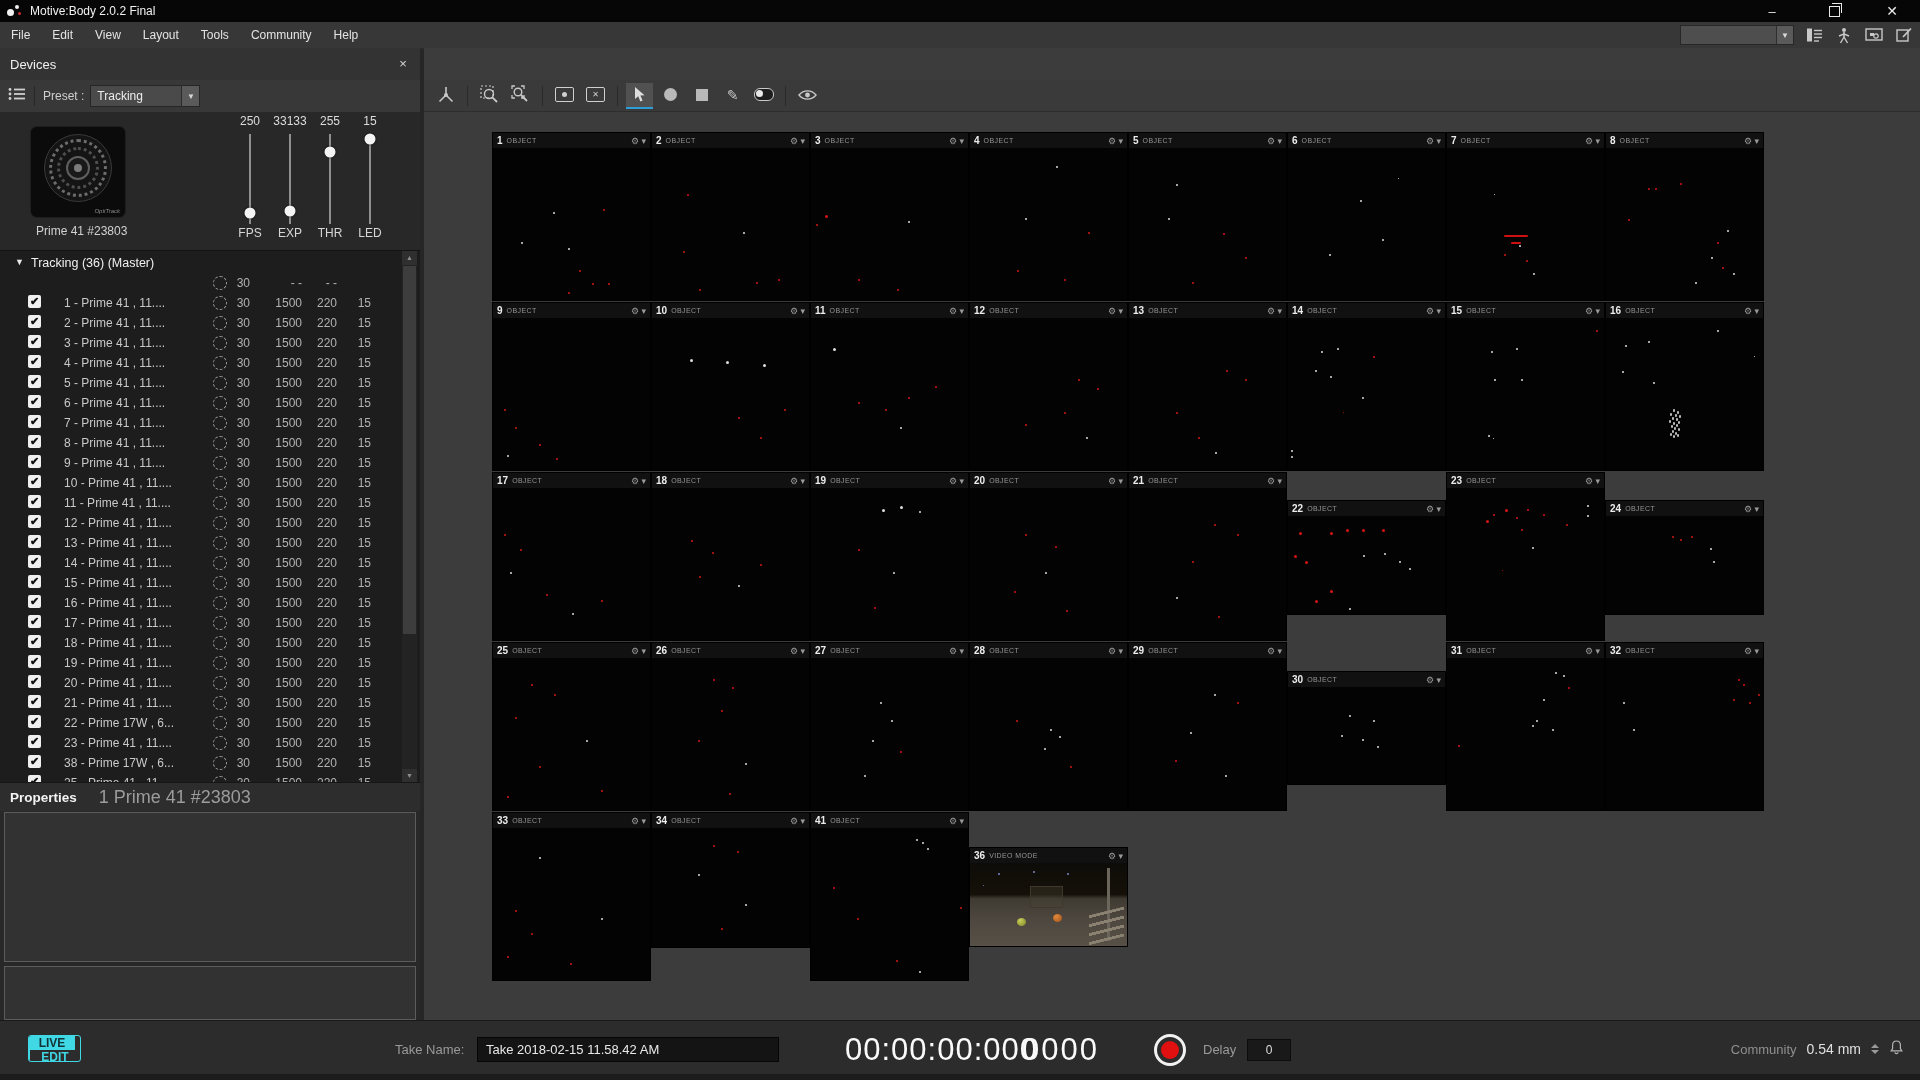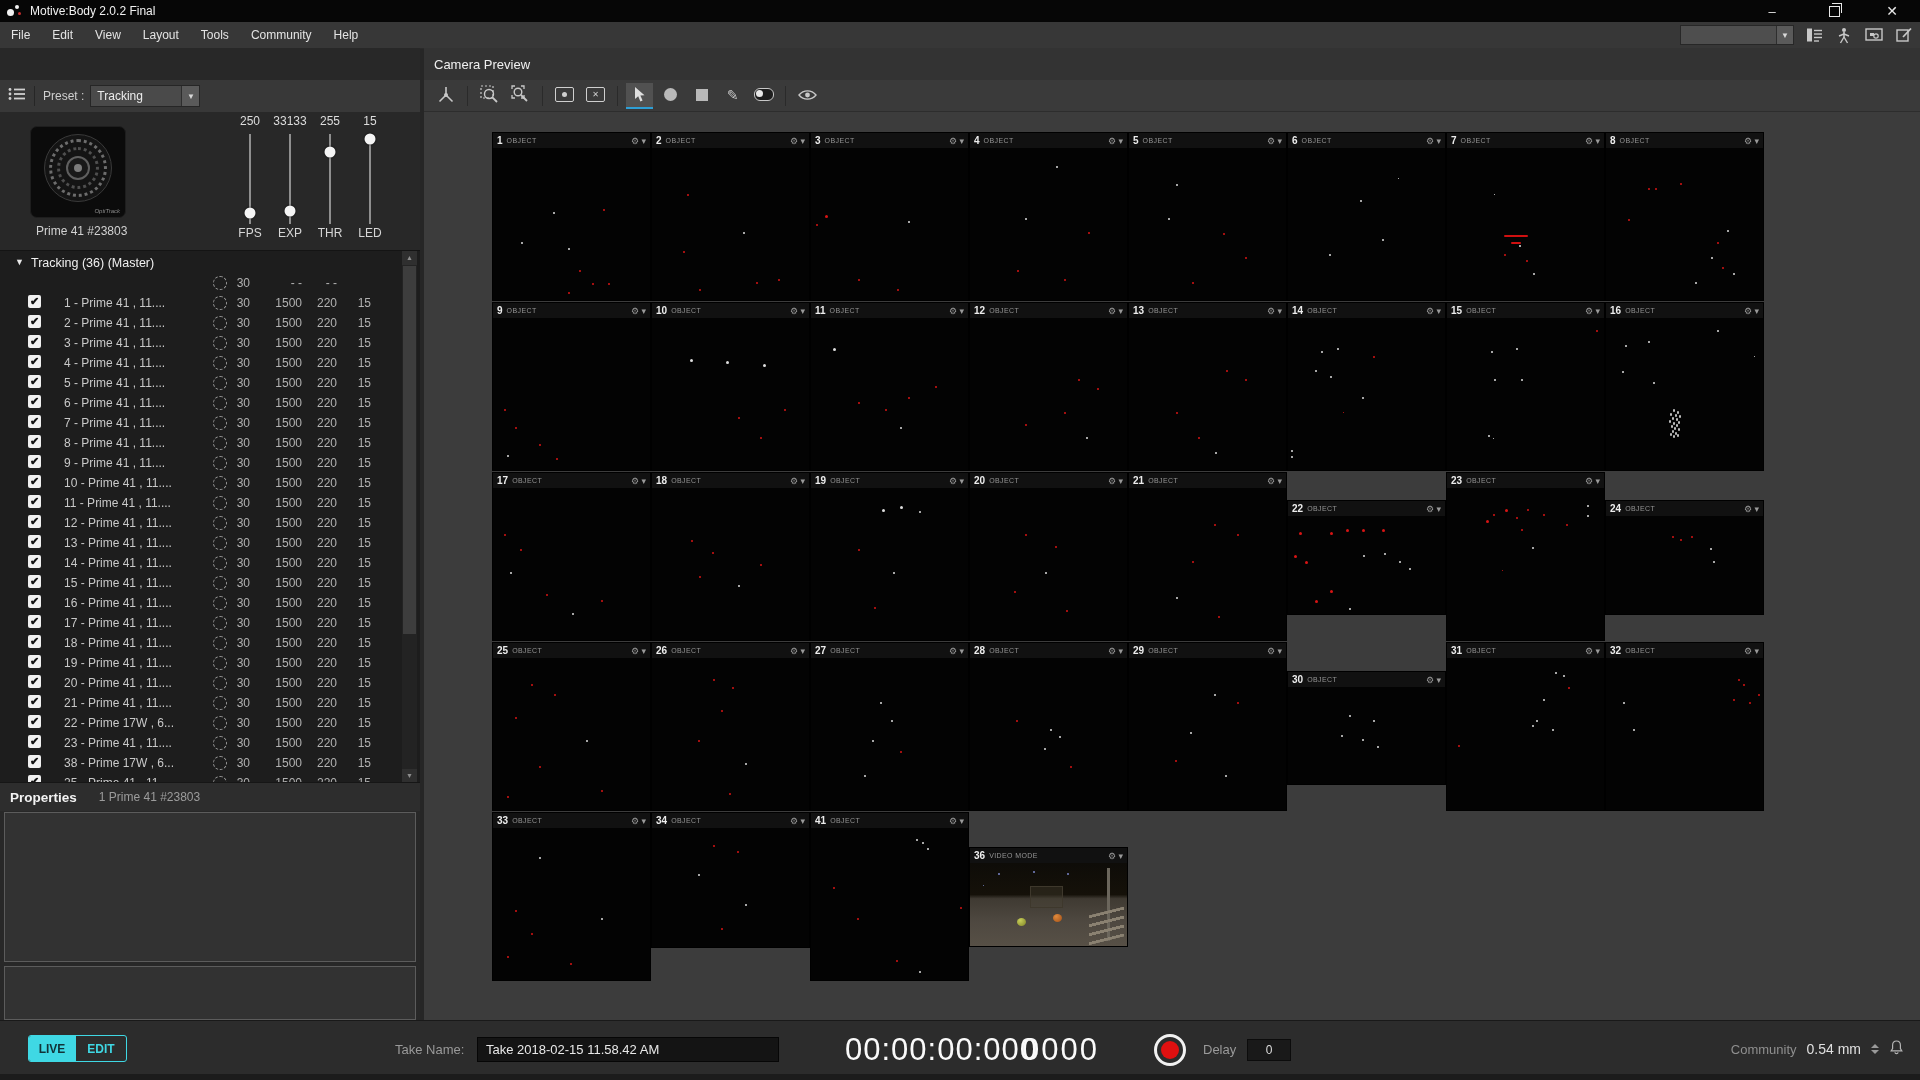--- a/index.html
+++ b/index.html
@@ -70,21 +70,21 @@
   .dl-ret{position:absolute;left:213px;top:4px;width:12px;height:12px;border:1px dashed #9a9a9a;border-radius:50%;}
   .dl-num{position:absolute;top:4px;font-size:12px;color:#b2b2b2;text-align:right;}
   .dl-fps{left:222px;width:28px;} .dl-exp{left:258px;width:44px;} .dl-thr{left:306px;width:31px;} .dl-led{left:344px;width:27px;}
   .vscroll{position:absolute;right:3px;top:0;width:15px;height:532px;background:#232323;}
   .vscroll .arr{position:absolute;left:0;width:15px;height:14px;background:#2f2f2f;color:#8d8d8d;font-size:7px;text-align:center;line-height:14px;}
   .vscroll .thumb{position:absolute;left:1px;top:15px;width:13px;height:368px;background:#3d3d3d;}
 
   
   .prop-head{position:absolute;left:0;top:734px;width:420px;height:28px;background:#2d2d2d;border-top:1px solid #161616;display:flex;align-items:center;}
   .prop-title{font-size:13.5px;font-weight:bold;color:#f2f2f2;margin-left:10px;}
-  .prop-sub{font-size:12px;color:#9c9c9c;margin-left:22px;}
+  .prop-sub{font-size:18px;color:#9c9c9c;margin-left:22px;}
   .prop-box{position:absolute;left:4px;width:410px;background:#323232;border:1px solid #5c5c5c;}
   .prop-box1{top:764px;height:148px;}
   .prop-box2{top:918px;height:52px;}
 
   
   .preview-panel{position:absolute;left:424px;top:48px;width:1496px;height:972px;background:#3c3c3c;}
   .pv-toolbar{position:absolute;left:0;top:32px;width:100%;height:32px;background:#3a3a3a;border-bottom:1px solid #2d2d2d;display:flex;align-items:center;padding-left:6px;box-sizing:border-box;}
   .tool{width:27px;height:26px;display:flex;align-items:center;justify-content:center;margin:0 2px;border-bottom:2px solid transparent;box-sizing:border-box;}
   .tool.active{background:#515151;border-bottom:2px solid #2e9fd6;}
   .tsep{width:1px;height:20px;background:#2a2a2a;margin:0 6px;}
@@ -113,21 +113,21 @@
   .vrack{position:absolute;left:38%;top:28%;width:20%;height:24%;border:1px solid #3e382c;background:rgba(74,68,54,.35);}
   .vpole{position:absolute;right:11%;top:6%;width:3px;height:88%;background:#6b665c;}
   .vsteps{position:absolute;right:2%;bottom:6%;width:22%;height:36%;background:repeating-linear-gradient(180deg,#8a8171 0 3px,rgba(0,0,0,0) 3px 9px);transform:skewY(-14deg);}
   .vball{position:absolute;width:9px;height:8px;border-radius:50%;}
   .vb1{left:30%;top:66%;background:radial-gradient(circle at 35% 30%,#c9cf5a,#7e8426);}
   .vb2{left:53%;top:62%;background:radial-gradient(circle at 35% 30%,#e08a3c,#a24f16);}
 
   
   .bottombar{position:absolute;left:0;top:1020px;width:1920px;height:60px;background:#2c2c2c;border-top:1px solid #191919;}
   .bottom-edge{position:absolute;left:0;bottom:0;width:100%;height:7px;background:#1c1c1c;}
-  .liveedit{position:absolute;left:28px;top:14px;height:25px;border:1px solid #3fd8e4;border-radius:3px;display:flex;overflow:hidden;}
+  .liveedit{position:absolute;left:28px;top:14px;height:25px;border:1px solid #3fd8e4;border-radius:3px;display:flex;overflow:hidden;flex-direction:column;}
   .btn-live{width:46px;background:#3fd8e4;color:#123237;font-size:12px;font-weight:bold;display:flex;align-items:center;justify-content:center;}
   .btn-edit{width:50px;background:transparent;color:#3fd8e4;font-size:12px;font-weight:bold;display:flex;align-items:center;justify-content:center;border-left:1px solid #3fd8e4;}
   .take-label{position:absolute;left:395px;top:21px;font-size:13px;color:#9a9a9a;}
   .take-input{position:absolute;left:477px;top:16px;width:292px;height:23px;background:#141414;border:1px solid #060606;color:#e8e8e8;font-size:13px;line-height:23px;padding-left:8px;box-sizing:content-box;}
   .timecode{position:absolute;left:845px;top:11px;font-size:31px;font-weight:300;color:#fafafa;letter-spacing:1px;}
   .framecount{position:absolute;left:1022px;top:11px;font-size:31px;font-weight:300;color:#fafafa;letter-spacing:2px;}
   .recbtn{position:absolute;left:1154px;top:13px;width:32px;height:32px;border-radius:50%;border:3.5px solid #f2f2f2;background:#2c2c2c;box-sizing:border-box;display:flex;align-items:center;justify-content:center;}
   .recbtn i{width:18px;height:18px;border-radius:50%;background:#e01010;}
   .delay-label{position:absolute;left:1203px;top:21px;font-size:13px;color:#9a9a9a;}
   .delay-input{position:absolute;left:1247px;top:18px;width:42px;height:20px;background:#191919;border:1px solid #0c0c0c;color:#dddddd;font-size:12px;text-align:center;line-height:20px;}
@@ -200,20 +200,24 @@
     <span class="qicon">
       <svg width="17" height="16" viewBox="0 0 17 16">
           <rect x="1" y="3" width="11" height="11" fill="none" stroke="#c8c8c8" stroke-width="1.4"></rect>
           <line x1="7" y1="10" x2="15" y2="1.5" stroke="#c8c8c8" stroke-width="1.8"></line>
         </svg>
     </span>
   </div>
 </div>
 
 <div class="devices-panel">
+  <div class="panel-head">
+    <span class="panel-title">Devices</span>
+    <span class="dev-close">×</span>
+  </div>
   <div class="dev-toolbar">
     <span style="margin-left:8px">
       <svg width="18" height="14" viewBox="0 0 18 14">
           <circle cx="2" cy="2.5" r="1.4" fill="#d0d0d0"></circle>
           <circle cx="2" cy="7" r="1.4" fill="#d0d0d0"></circle>
           <circle cx="2" cy="11.5" r="1.4" fill="#d0d0d0"></circle>
           <line x1="6" y1="2.5" x2="17" y2="2.5" stroke="#d0d0d0" stroke-width="1.8"></line>
           <line x1="6" y1="7" x2="17" y2="7" stroke="#d0d0d0" stroke-width="1.8"></line>
           <line x1="6" y1="11.5" x2="17" y2="11.5" stroke="#d0d0d0" stroke-width="1.8"></line>
         </svg>
@@ -512,23 +516,20 @@
 
   <div class="prop-head">
     <span class="prop-title">Properties</span>
     <span class="prop-sub">1 Prime 41 #23803</span>
   </div>
   <div class="prop-box prop-box1"></div>
   <div class="prop-box prop-box2"></div>
 </div>
 
 <div class="preview-panel">
-  <div class="panel-head">
-    <span class="panel-title">Camera Preview</span>
-  </div>
   <div class="pv-toolbar" id="pv-toolbar">
       <div class="tool">
         <svg width="18" height="18" viewBox="0 0 18 18">
           <g stroke="#c8c8c8" stroke-width="1.6">
             <line x1="9" y1="9" x2="9" y2="1"></line>
             <line x1="9" y1="9" x2="2.5" y2="15.5"></line>
             <line x1="9" y1="9" x2="15.5" y2="15.5"></line>
           </g>
           <circle cx="9" cy="9" r="2" fill="#c8c8c8"></circle>
         </svg>

